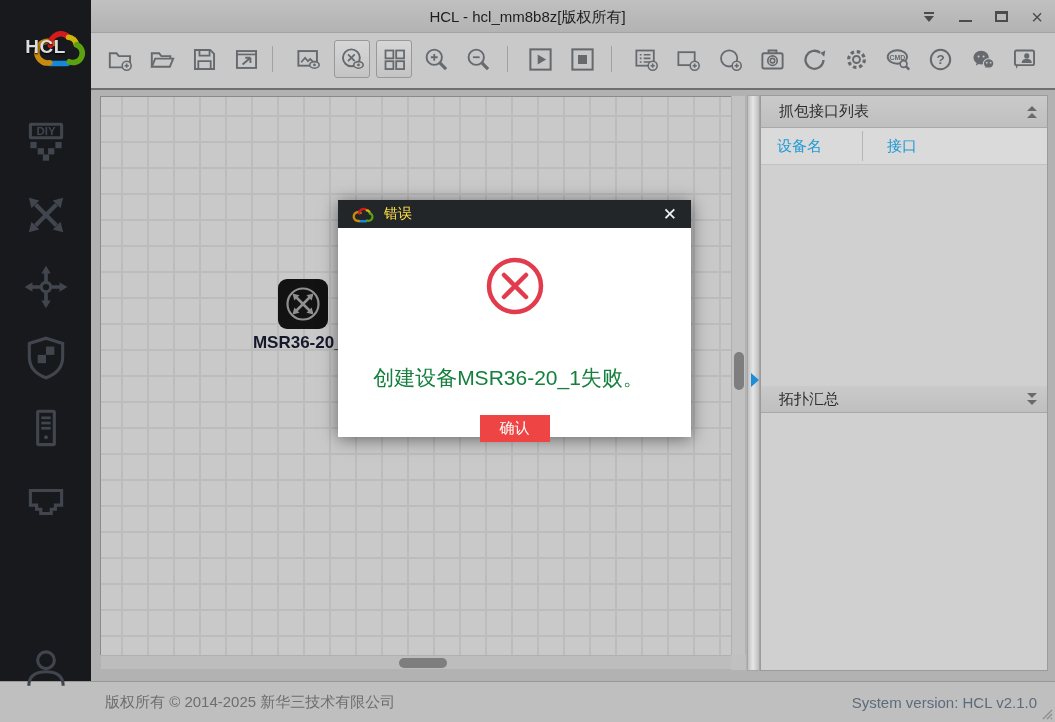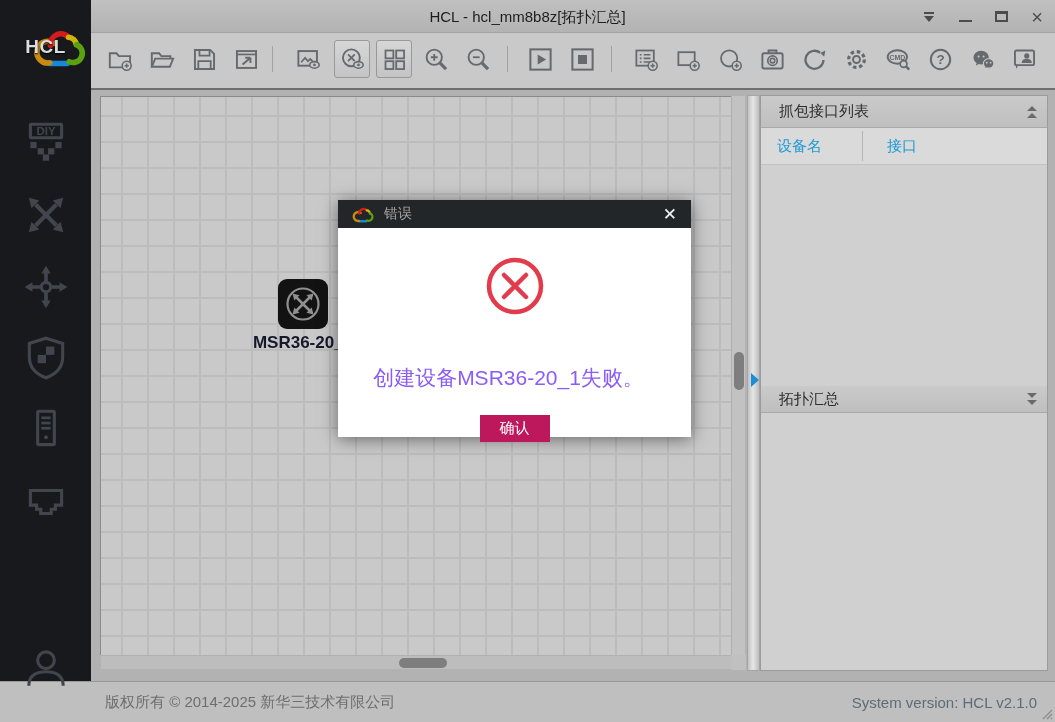--- a/index.html
+++ b/index.html
@@ -89,27 +89,27 @@
     border-top:1px solid #989898; display:flex; align-items:center; }
   .sb-copy { padding-left:105px; font-size:15px; color:#6e6e6e; flex:1; }
   .sb-ver { font-size:15px; color:#5d6c78; padding-right:18px; }
   .sb-grip { position:absolute; right:2px; bottom:2px; width:13px; height:13px; cursor:pointer; }
 
   
   .dialog { position:absolute; left:338px; top:200px; width:353px; height:237px; z-index:50;
     box-shadow:0 2px 16px rgba(0,0,0,.5); }
   .dlg-titlebar { height:28px; background:#232629; display:flex; align-items:center; padding:0 10px 0 12px; }
   .dlg-logo { width:26px; height:20px; }
-  .dlg-title { flex:1; color:#a3a3a3; font-size:14px; padding-left:8px; }
+  .dlg-title { flex:1; color:#fde047; font-size:14px; padding-left:8px; }
   .dlg-close { color:#f2f2f2; font-size:17px; line-height:17px; cursor:pointer; padding:0 4px; }
   .dlg-body { height:209px; background:#ffffff; position:relative; }
   .dlg-erricon { position:absolute; left:50%; top:28px; transform:translateX(-50%); width:60px; height:60px; }
-  .dlg-msg { position:absolute; left:0; right:12px; top:136px; text-align:center; font-size:21px; color:#8b5cf6; }
+  .dlg-msg { position:absolute; left:0; right:12px; top:136px; text-align:center; font-size:21px; color:#15803d; }
   .dlg-btn { position:absolute; left:50%; top:187px; transform:translateX(-50%); width:70px; height:27px;
-    background:#be185d; color:#ffffff; font-size:15px; border:none; cursor:pointer;
+    background:#ef4444; color:#ffffff; font-size:15px; border:none; cursor:pointer;
     display:flex; align-items:center; justify-content:center; font-family:inherit; }
 </style>
 </head>
 <body>
 
 <svg width="0" height="0" style="position:absolute" aria-hidden="true">
   <defs>
     <symbol id="i-new" viewBox="0 0 24 24">
       <path d="M2.5 6.5h6l2 2.5h10v10h-18z" fill="none" stroke="currentColor" stroke-width="1.7"></path>
       <circle cx="17.5" cy="17.5" r="4" fill="#c9c9c9" stroke="currentColor" stroke-width="1.4"></circle>
@@ -251,21 +251,21 @@
       <path d="M32 33A15 15 0 0 1 58 21.5" fill="none" stroke="#d41c1c" stroke-width="8" stroke-linecap="round"></path>
       <path d="M58 21.5A12 12 0 0 1 69 32" fill="none" stroke="#cdb50c" stroke-width="8" stroke-linecap="round"></path>
       <path d="M69.5 32A13 13 0 0 1 59 56.5" fill="none" stroke="#5aa20e" stroke-width="8" stroke-linecap="round"></path>
     </symbol>
   </defs>
 </svg>
 
 <div id="app">
 
   <div class="titlebar">
-    <div class="title-text">HCL - hcl_mm8b8z[拓扑汇总]</div>
+    <div class="title-text">HCL - hcl_mm8b8z[版权所有]</div>
     <div class="win-controls">
       <div class="wc-btn">
           <span class="glyph-menu"></span>
         </div>
       <div class="wc-btn">
           <span class="glyph-min"></span>
         </div>
       <div class="wc-btn">
           <span class="glyph-max"></span>
         </div>

